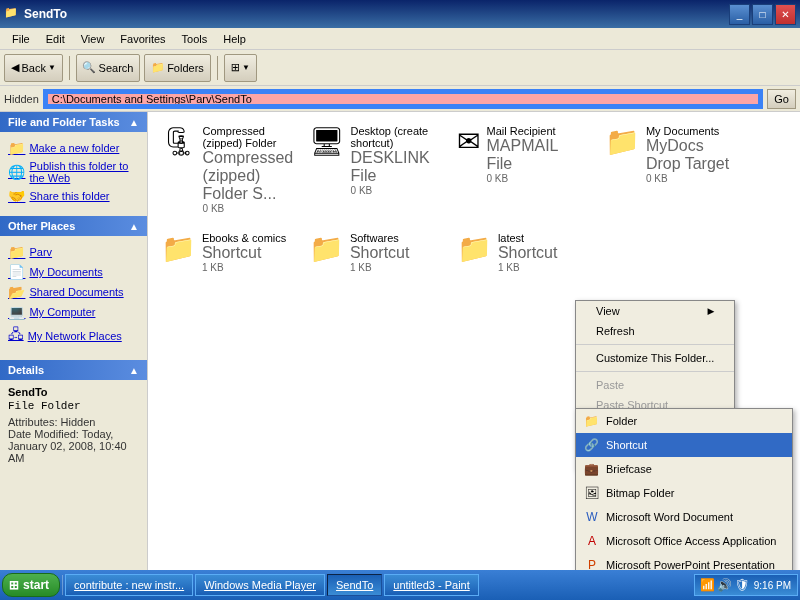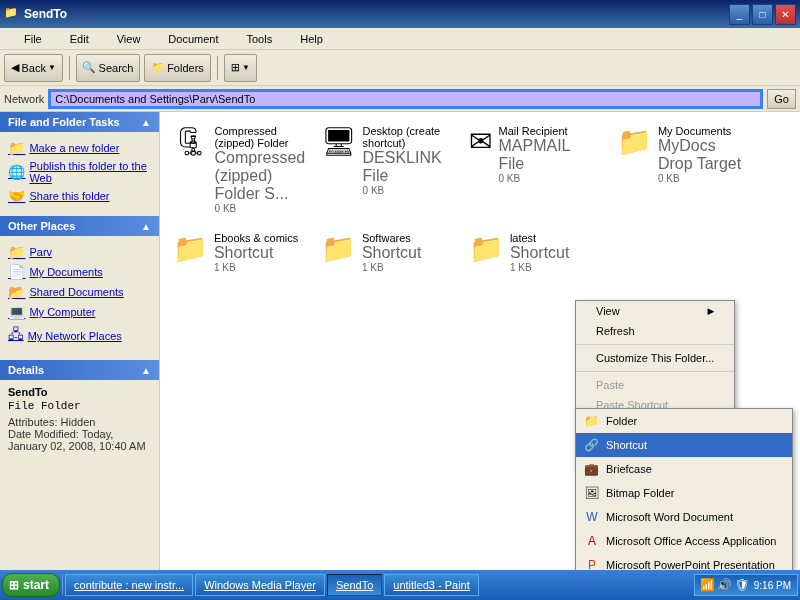--- a/index.html
+++ b/index.html
@@ -34,21 +34,20 @@
       height: 22px;
       display: flex;
       align-items: center;
       padding: 0 4px;
       border-bottom: 1px solid #ccc;
     }
     .menubar-item {
       padding: 2px 8px;
       cursor: pointer;
       font-size: 11px;
-      margin-left: 12px;
     }
 
     
     .toolbar {
       background: #ECE9D8;
       height: 36px;
       display: flex;
       align-items: center;
       padding: 2px 4px;
       gap: 4px;
@@ -73,22 +72,22 @@
       display: flex;
       align-items: center;
       padding: 2px 4px;
       gap: 4px;
       border-bottom: 1px solid #ccc;
     }
     .addressbar-label { font-size: 11px; color: #333; }
     .addressbar-input {
       flex: 1;
       height: 20px;
-      border: 3px solid #3b82f6;
-      background: #c4b5fd;
+      border: 5px solid #3b82f6;
+      background: #fca5a5;
       padding: 0 4px;
       font-size: 11px;
     }
     .addressbar-go {
       height: 20px;
       padding: 0 6px;
       background: linear-gradient(to bottom, #f0ede0, #d4cebd);
       border: 1px solid #a09880;
       cursor: pointer;
       font-size: 11px;
@@ -96,21 +95,21 @@
 
     
     .main-layout {
       display: flex;
       height: calc(600px - 28px - 22px - 36px - 26px - 30px);
       background: white;
     }
 
     
     .sidebar {
-      width: 160px;
+      width: 148px;
       background: #ECE9D8;
       border-right: 1px solid #ccc;
       overflow-y: auto;
       flex-shrink: 0;
     }
     .sidebar-section {
       margin-bottom: 4px;
     }
     .sidebar-header {
       background: linear-gradient(to right, #3169C6, #5b8de0);
@@ -292,21 +291,21 @@
     <button class="titlebar-btn">_</button>
     <button class="titlebar-btn">□</button>
     <button class="titlebar-btn close">✕</button>
   </div>
 </div>
 
 <div class="menubar">
   <span class="menubar-item">File</span>
   <span class="menubar-item">Edit</span>
   <span class="menubar-item">View</span>
-  <span class="menubar-item">Document</span>
+  <span class="menubar-item">Favorites</span>
   <span class="menubar-item">Tools</span>
   <span class="menubar-item">Help</span>
 </div>
 
 <div class="toolbar">
   <button class="toolbar-btn">
     <span>◀</span>
     <span>Back</span>
     <span style="font-size:8px;">▼</span>
   </button>
@@ -320,21 +319,21 @@
     <span>Folders</span>
   </button>
   <div class="toolbar-sep"></div>
   <button class="toolbar-btn">
     <span>⊞</span>
     <span style="font-size:8px;">▼</span>
   </button>
 </div>
 
 <div class="addressbar">
-  <span class="addressbar-label">Network</span>
+  <span class="addressbar-label">Hidden</span>
   <input class="addressbar-input" type="text" value="C:\Documents and Settings\Parv\SendTo" style="">
   <button class="addressbar-go">Go</button>
 </div>
 
 <div class="main-layout">
 
   <div class="sidebar">
 
     <div class="sidebar-section">
       <div class="sidebar-header">

